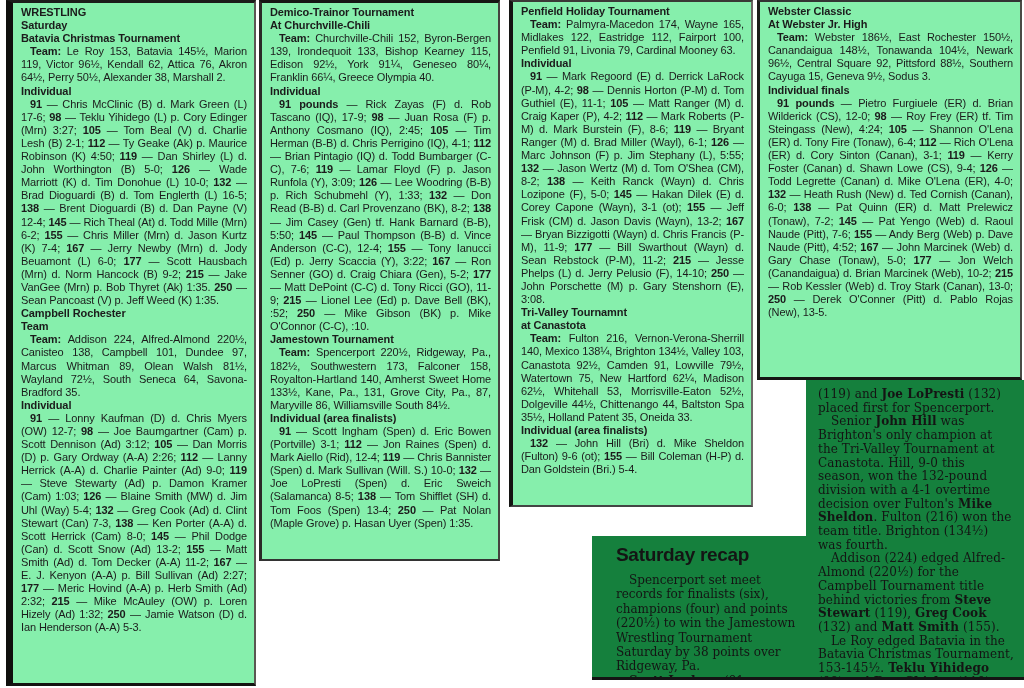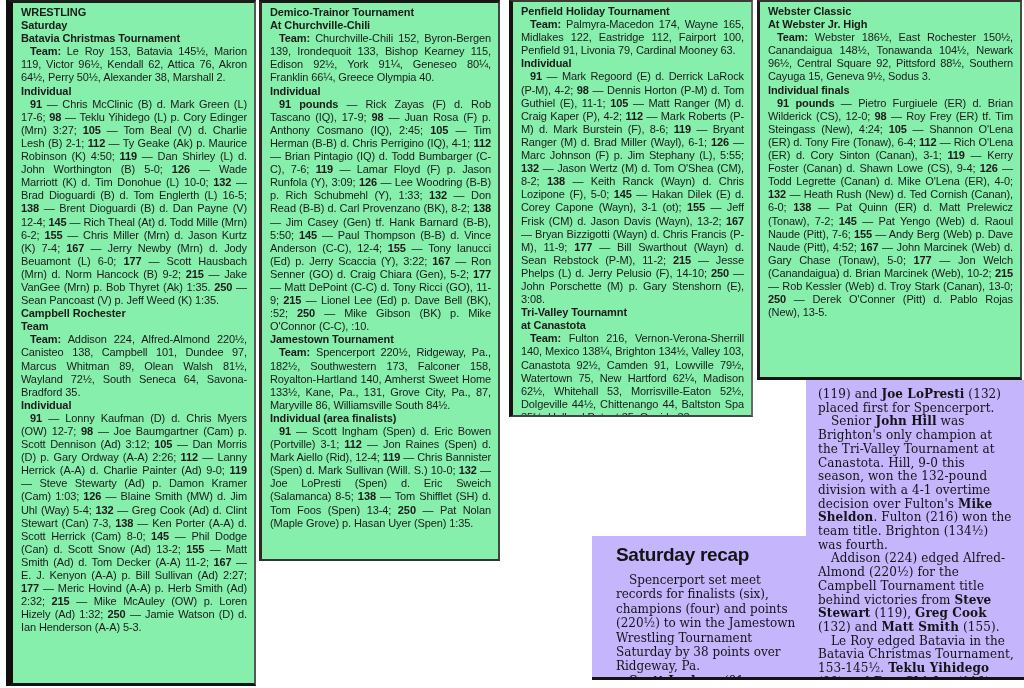--- a/index.html
+++ b/index.html
@@ -10,28 +10,28 @@
         letter-spacing:-0.1px;text-align:justify;overflow:hidden;padding:3px 7px 4px 8px;}
   .clip .head{font-weight:bold;text-align:left;}
   .clip p{margin:0;text-indent:9px;}
 
   #clip1{left:6px;top:0;width:250px;height:686px;
          border-left:7px solid #0f0f0d;border-right:2px solid #5a5752;
          border-top:3px solid #1c1c1a;border-bottom:3px solid #141412;}
   #clip2{left:259px;top:0;width:241px;height:561px;
          border-left:3px solid #2b2a27;border-right:2px solid #45433f;
          border-top:3px solid #161614;border-bottom:2px solid #333;}
-  #clip3{left:509px;top:0;width:244px;height:417px;
+  #clip3{left:509px;top:0;width:244px;height:507px;
          border-left:4px solid #141412;border-right:2px solid #6b6865;
          border-top:2px solid #3a3936;border-bottom:2px solid #444;}
   #clip4{left:757px;top:0;width:265px;height:380px;
          border-left:3px solid #1c1c1a;border-right:2px solid #4a4a45;
          border-top:2px solid #333;border-bottom:3px solid #151513;}
 
-  .gravure{position:absolute;box-sizing:border-box;background:#c4b5fd;color:#141414;
+  .gravure{position:absolute;box-sizing:border-box;background:#15803d;color:#141414;
            font-family:"DejaVu Serif",serif;}
   #story{left:806px;top:380px;width:218px;height:300px;font-size:12px;line-height:13.7px;
          padding:8px 10px 0 12px;overflow:hidden;letter-spacing:0.1px;}
   #story p{margin:0;}
   #recap{left:592px;top:536px;width:214px;height:141px;font-size:12px;line-height:14.4px;
          padding:8px 10px 0 24px;overflow:hidden;}
   #recap .recap-title{font-family:"Liberation Sans",sans-serif;font-weight:bold;
          font-size:19px;line-height:22px;letter-spacing:-0.3px;margin:0 0 7px 0;}
   .gravure p{margin:0;}
   .gravure p.indent{text-indent:13px;}

